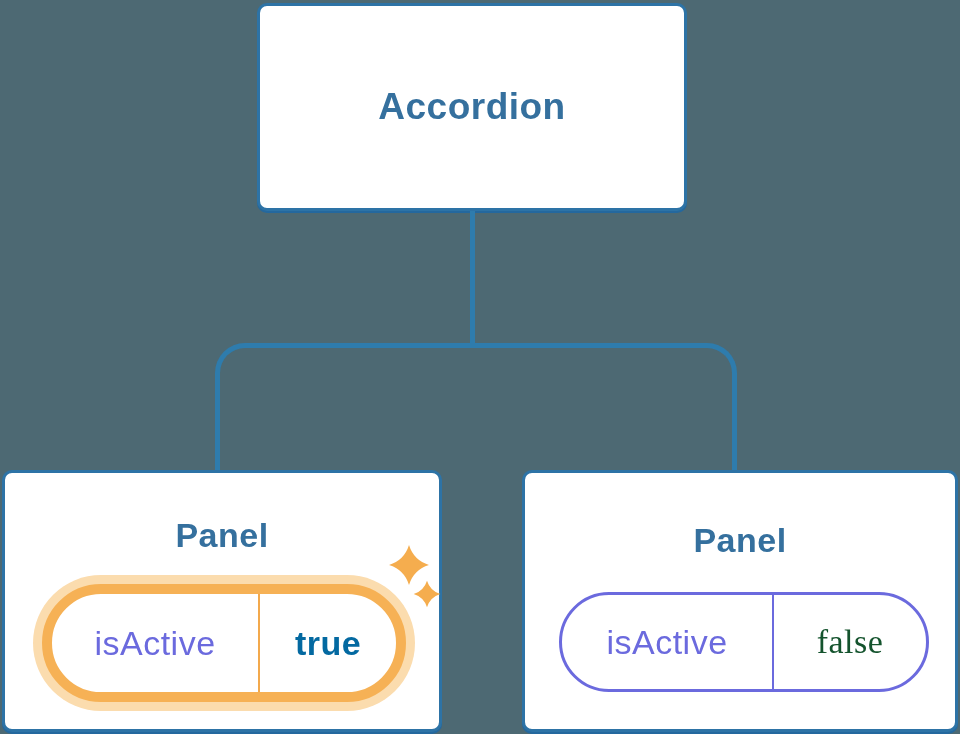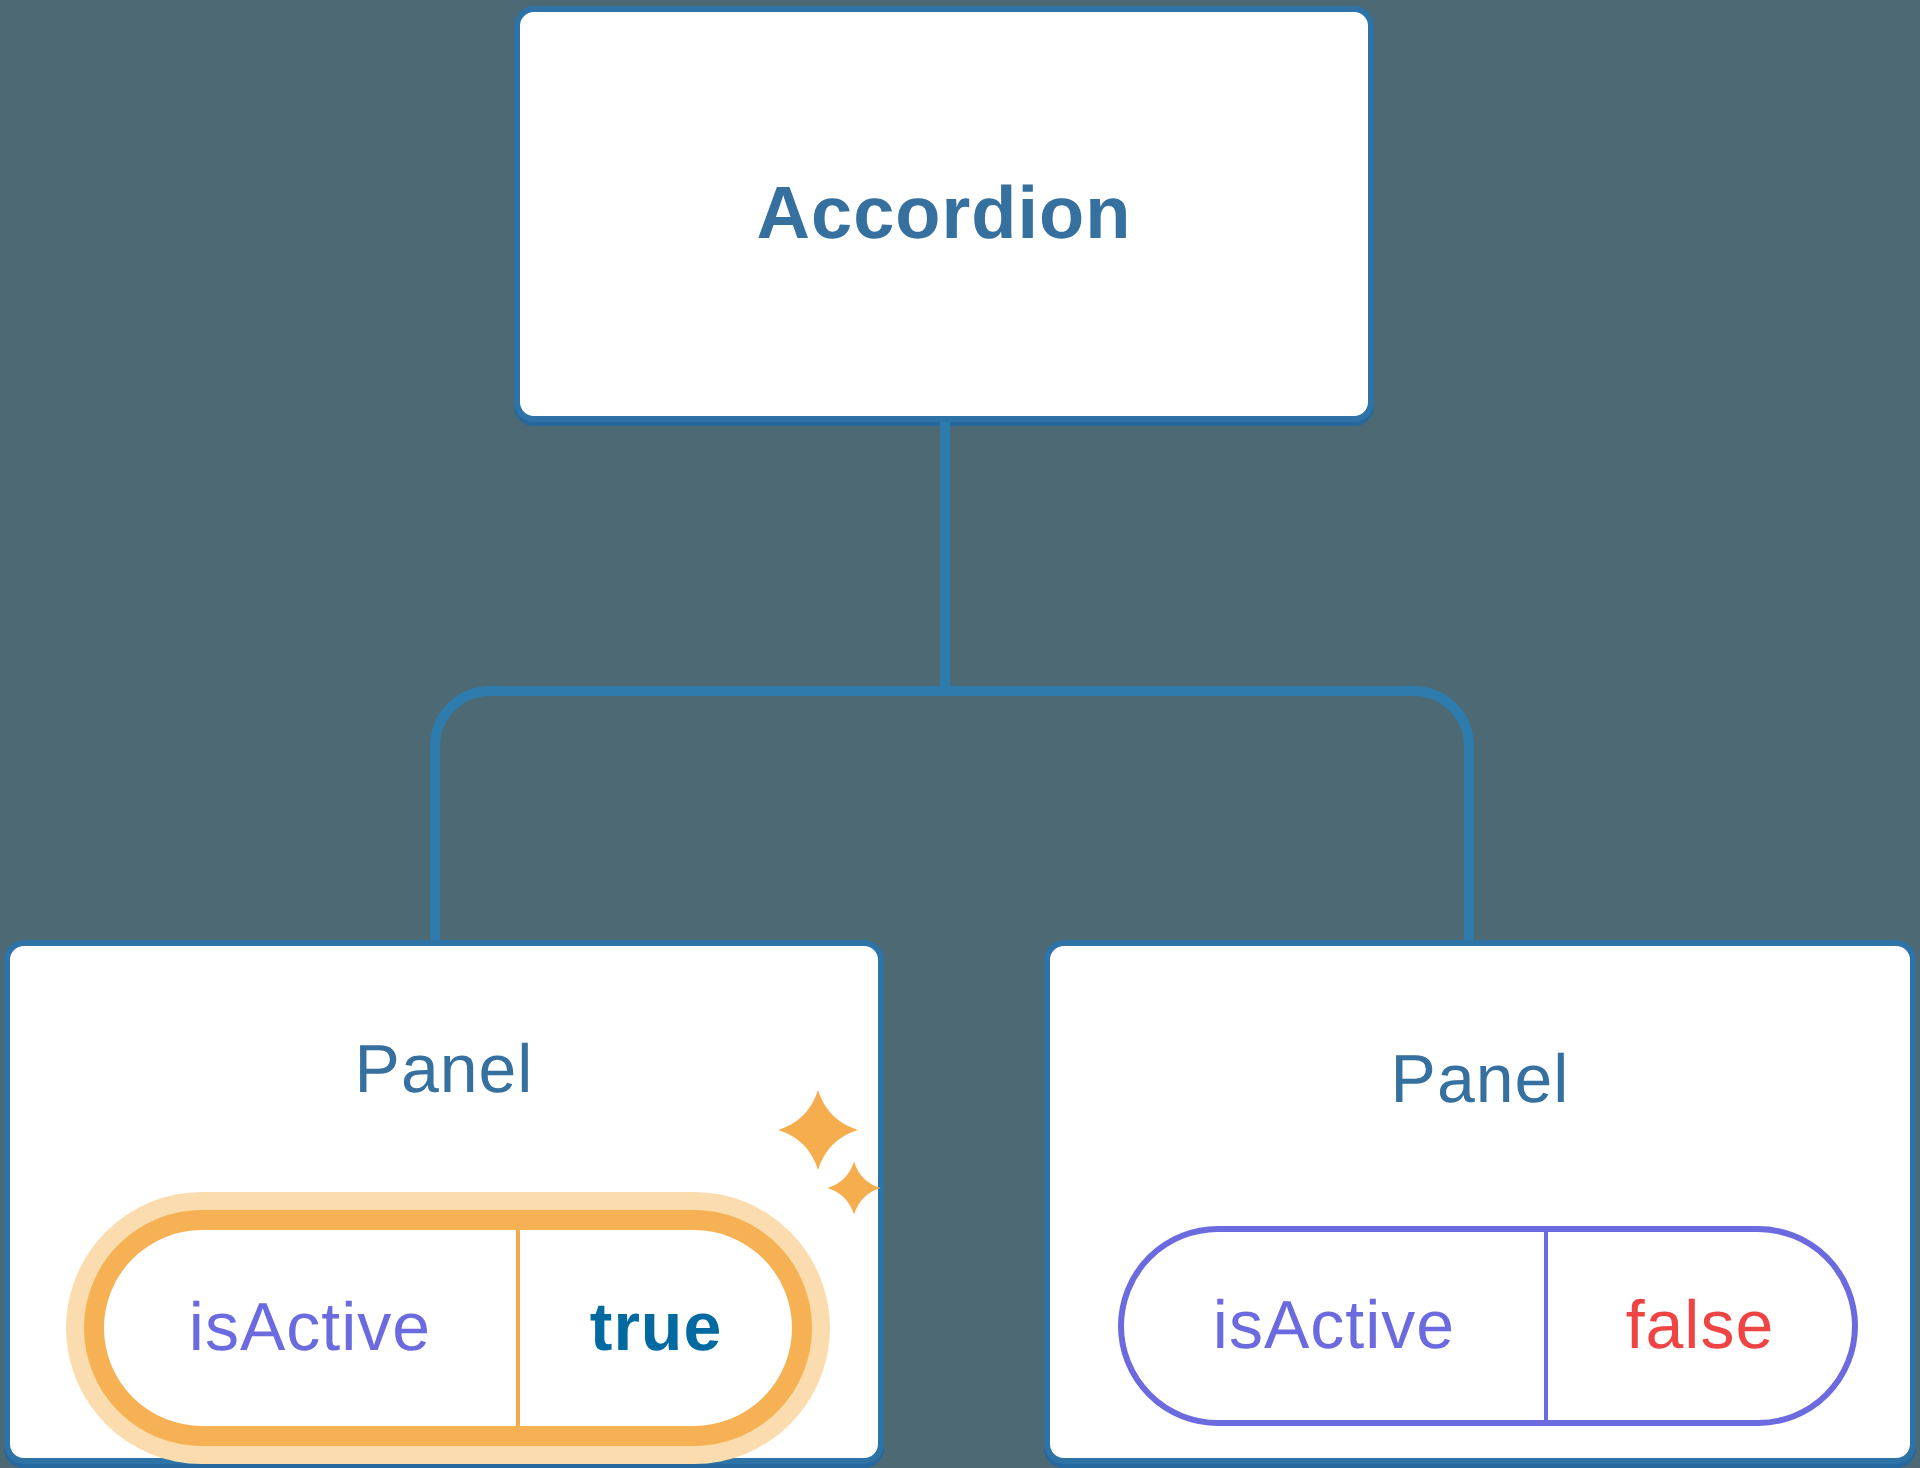--- a/index.html
+++ b/index.html
@@ -25,21 +25,21 @@
     left: 257px; top: 3px; width: 430px; height: 208px;
     display: flex; align-items: center; justify-content: center;
   }
   .accordion .node-label {
     font-size: 37px; font-weight: 600; color: #35709e; letter-spacing: 0.5px;
   }
   .panel-left  { left: 2px;   top: 470px; width: 440px; height: 262px; }
   .panel-right { left: 522px; top: 470px; width: 436px; height: 262px; }
   .panel-title {
     position: absolute; left: 0; width: 100%;
-    text-align: center; font-size: 34px; font-weight: 400;
+    text-align: center; font-size: 34px; font-weight: 700;
     color: #35709e; line-height: 40px; letter-spacing: 0.5px;
   }
   .panel-left  .panel-title { top: 42px; }
   .panel-right .panel-title { top: 47px; }
 
   
   .vline {
     position: absolute; left: 470px; top: 211px;
     width: 5px; height: 136px; background: #2e7cad;
   }
@@ -47,41 +47,41 @@
     position: absolute; left: 215px; top: 343px;
     width: 522px; height: 127px; box-sizing: border-box;
     border: 5px solid #2e7cad; border-bottom: none;
     border-radius: 30px 30px 0 0;
   }
 
   
   .pill {
     position: absolute; box-sizing: border-box;
     background: #ffffff; border-radius: 999px;
-    display: flex; align-items: stretch; overflow: hidden; margin-top: 21px;
+    display: flex; align-items: stretch; overflow: hidden;
   }
   .cell {
     display: flex; align-items: center; justify-content: center;
     font-size: 34px; letter-spacing: 0.5px;
   }
   
   .pill-active {
     left: 37px; top: 111px; width: 364px; height: 118px;
     border: 10px solid #f6b155;
     box-shadow: 0 0 0 9px #fbdcae;
   }
   .pill-active .cell-name  { flex: 0 0 206px; border-right: 2px solid #f3a94c; color: #6b6ade; }
   .pill-active .cell-value { flex: 1; color: #0369a1; font-weight: 700; }
   
   .pill-plain {
     left: 34px; top: 119px; width: 370px; height: 100px;
     border: 3px solid #6b6ade;
   }
   .pill-plain .cell-name  { flex: 0 0 210px; border-right: 2px solid #6b6ade; color: #6b6ade; }
-  .pill-plain .cell-value { flex: 1; color: #ef4444; }
+  .pill-plain .cell-value { flex: 1; color: #14532d; font-family: Liberation Serif, serif; }
 
   
   .sparkle { position: absolute; }
   .sparkle-big   { left: 383px; top: 71px;  width: 42px; height: 42px; }
   .sparkle-small { left: 408px; top: 107px; width: 28px; height: 28px; }
   .sparkle path { fill: #f5ad4e; }
 </style>
 </head>
 <body>
 

